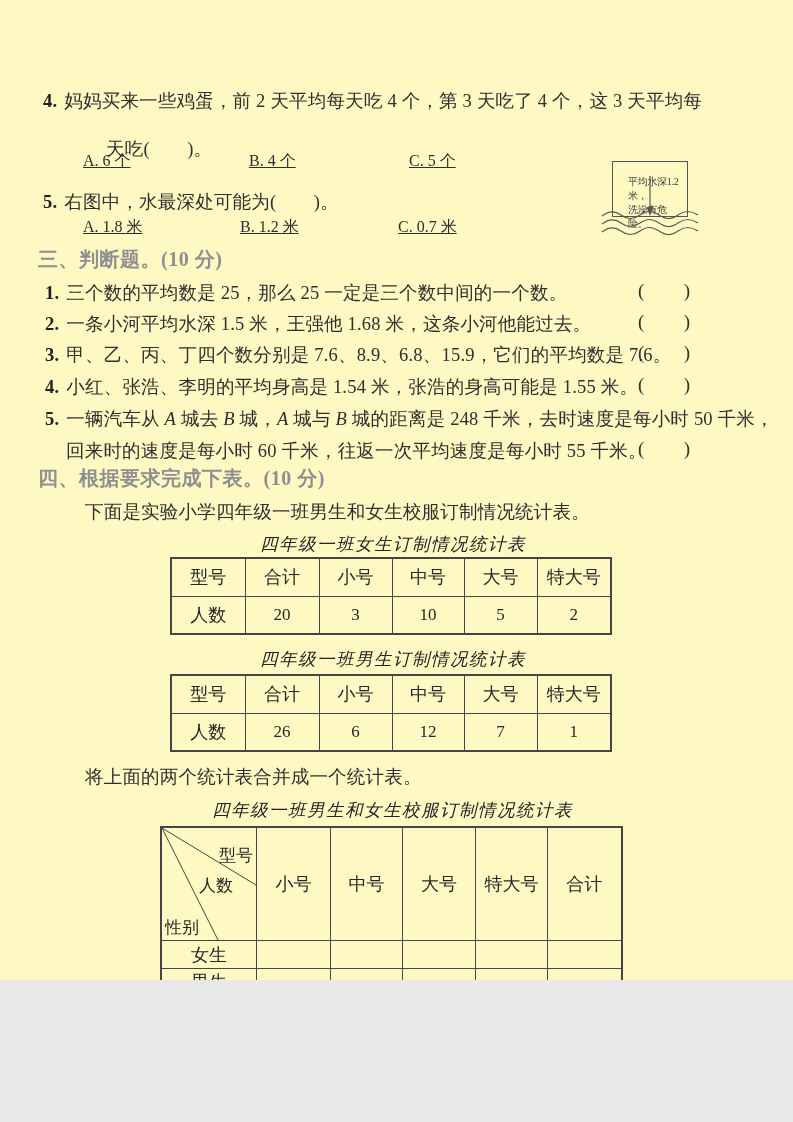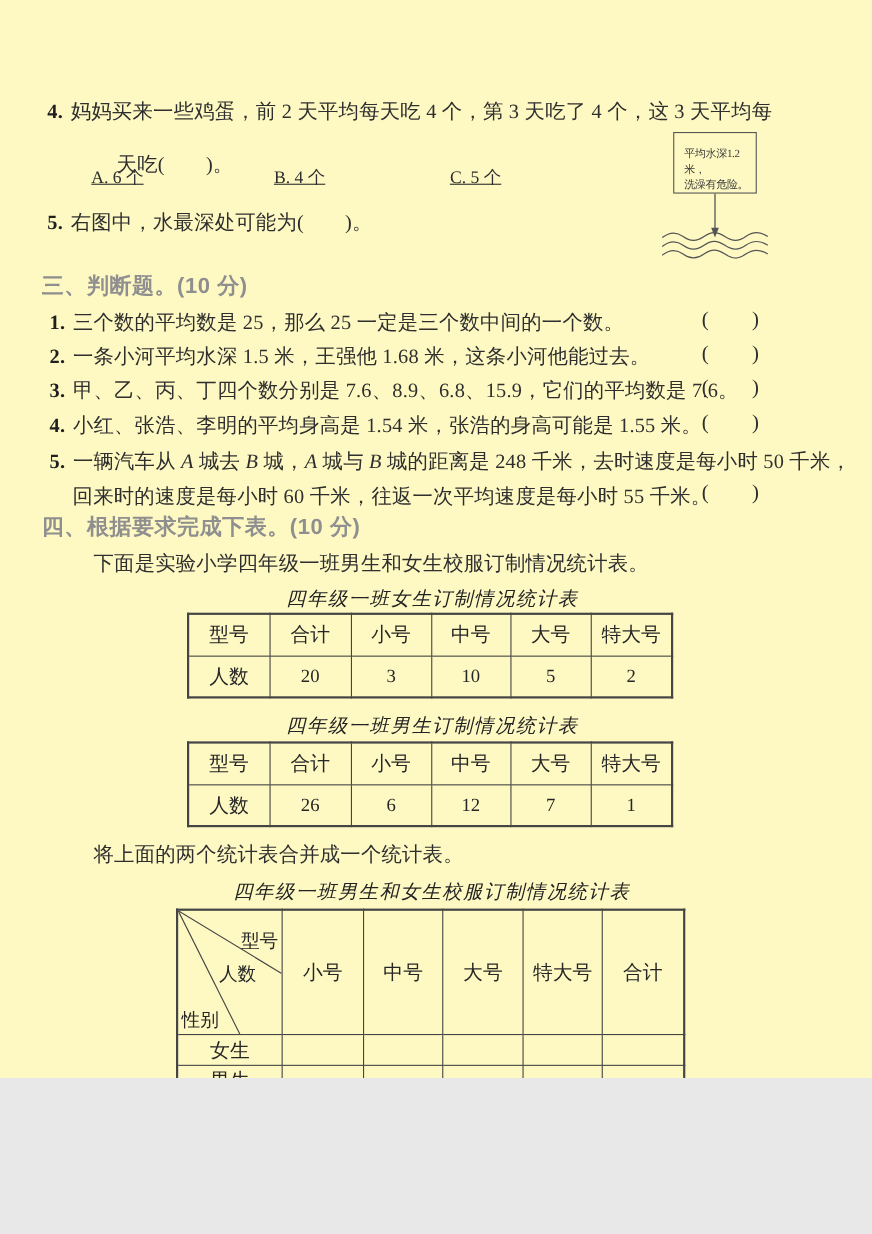--- a/index.html
+++ b/index.html
@@ -6,21 +6,21 @@
   .page{
     position:relative;width:793px;height:980px;background:#fef9c3;
     font-family:"Liberation Serif","DejaVu Serif",serif;color:#2e2e2e;
     overflow:hidden;margin:0 auto;
   }
   .abs{position:absolute;}
   .qnum{font-weight:bold;color:#1f1f1f;margin-right:7px;}
   .body-line{font-size:18.5px;letter-spacing:0.2px;white-space:nowrap;}
   .opt{font-size:16px;white-space:nowrap;text-decoration:underline;}
   .sec-head{
-    font-family:Liberation Sans, sans-serif;
+    font-family:Liberation Serif, serif;
     font-weight:bold;color:#8f8f8f;font-size:20px;letter-spacing:0.5px;white-space:nowrap;
   }
   .judge-row{left:45px;width:600px;}
   .paren{
     position:absolute;left:638px;width:52px;display:flex;justify-content:space-between;
     font-size:19px;color:#2e2e2e;
   }
   .tbl-title{
     font-style:italic;font-size:17.5px;letter-spacing:1.5px;color:#222;
     text-align:center;white-space:nowrap;
@@ -28,22 +28,23 @@
   table.grid{border-collapse:collapse;table-layout:fixed;border:2px solid #454545;}
   table.grid td{
     border:1px solid #454545;text-align:center;vertical-align:middle;
     font-size:18px;color:#262626;padding:0;
   }
   table.grid td.num{font-size:17px;}
   .corner-cell{position:relative;}
   .corner-label{position:absolute;font-size:17px;color:#262626;white-space:nowrap;}
   .sign-box{
     border:1px solid #555;width:76px;height:56px;box-sizing:border-box;
-    font-size:10px;line-height:14px;color:#3a3a3a;padding:13px 4px 0 9px;
+    font-size:10px;line-height:14px;color:#3a3a3a;padding:13px 4px 0 15px;
     letter-spacing:-0.3px;
+    margin-top:41px;
   }
   .footer{
     width:793px;text-align:center;
     font-family:"Liberation Sans","DejaVu Sans",sans-serif;
     font-size:15px;color:#2a2a2a;letter-spacing:9px;
   }
   svg{display:block;}
   i.var{font-family:"Liberation Serif",serif;}
 </style>
 </head>
@@ -70,20 +71,25 @@
     <polygon points="6,40 2.5,31 9.5,31" fill="#555"></polygon>
   </svg>
   <svg class="abs" style="left:601px;top:210px;" width="98" height="28" viewBox="0 0 98 28">
     <path d="M1 6 C8 0.5, 14 0.5, 20 5 S 32 10, 39 5 S 51 0.5, 58 5 S 70 10, 77 5 S 91 1, 97 5" fill="none" stroke="#555" stroke-width="1.1"></path>
     <path d="M1 14 C8 8.5, 14 8.5, 20 13 S 32 18, 39 13 S 51 8.5, 58 13 S 70 18, 77 13 S 91 9, 97 13" fill="none" stroke="#555" stroke-width="1.1"></path>
     <path d="M1 22 C8 16.5, 14 16.5, 20 21 S 32 26, 39 21 S 51 16.5, 58 21 S 70 26, 77 21 S 91 17, 97 21" fill="none" stroke="#555" stroke-width="1.1"></path>
   </svg>
 
   <div class="abs body-line" style="left:43px;top:189px;">
     <span class="qnum">5.</span><span>右图中，水最深处可能为(　　)。</span>
+  </div>
+  <div class="abs" style="left:0;top:217px;width:600px;height:24px;">
+    <span class="abs opt" style="left:83px;">A. 1.8 米</span>
+    <span class="abs opt" style="left:240px;">B. 1.2 米</span>
+    <span class="abs opt" style="left:398px;">C. 0.7 米</span>
   </div>
 
   <div class="abs sec-head" style="left:38px;top:246px;">三、判断题。(10 分)</div>
 
   <div class="abs body-line judge-row" style="top:280px;">
     <span class="qnum">1.</span><span>三个数的平均数是 25，那么 25 一定是三个数中间的一个数。</span>
   </div>
   <div class="abs paren" style="top:280px;">
     <span>(</span>
       <span>)</span>

